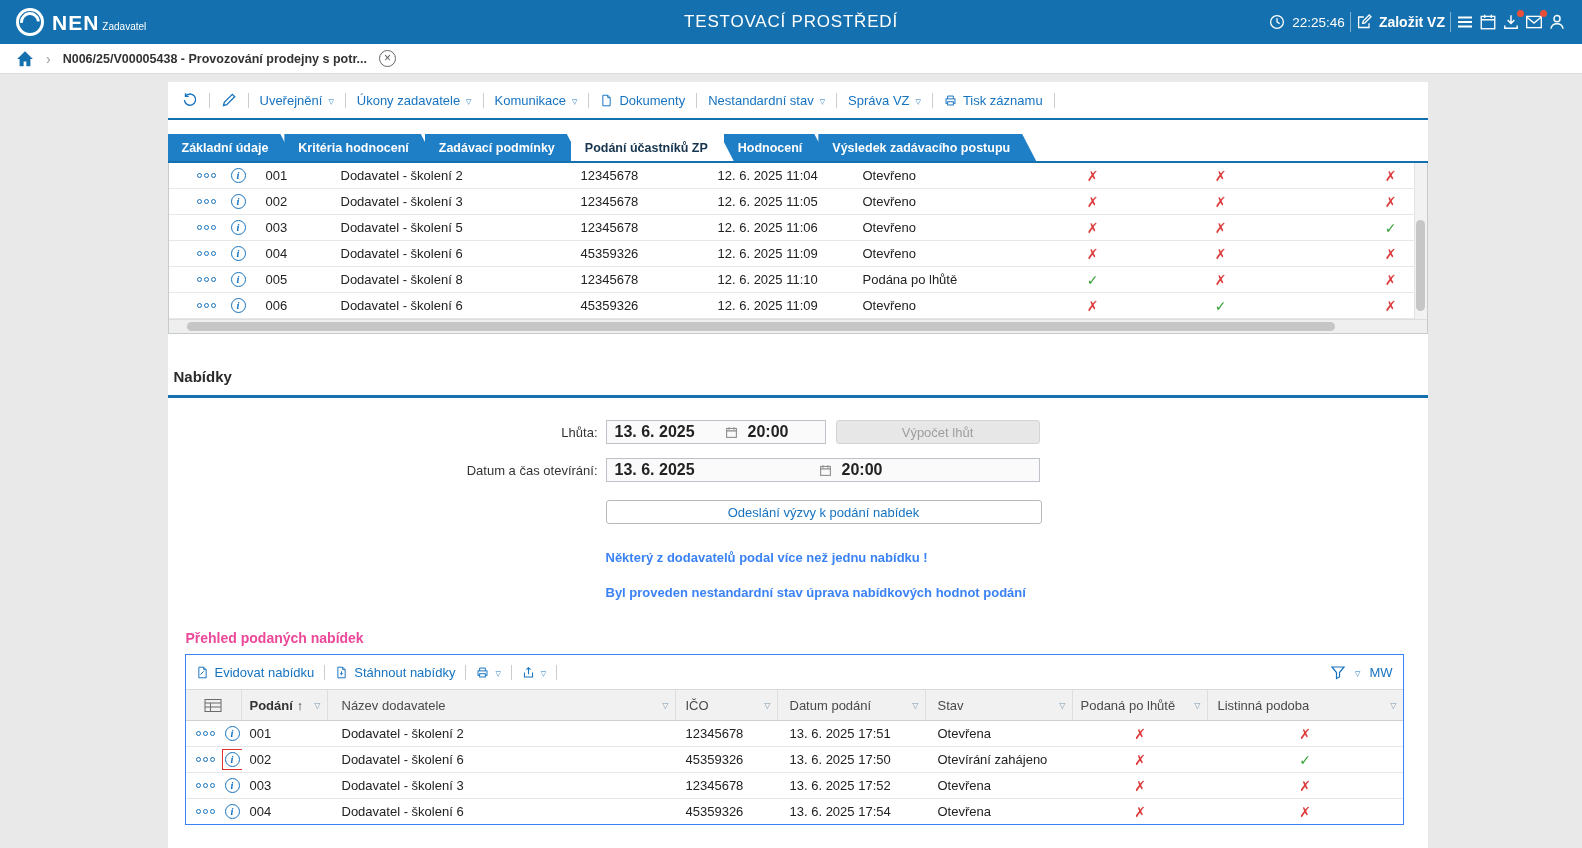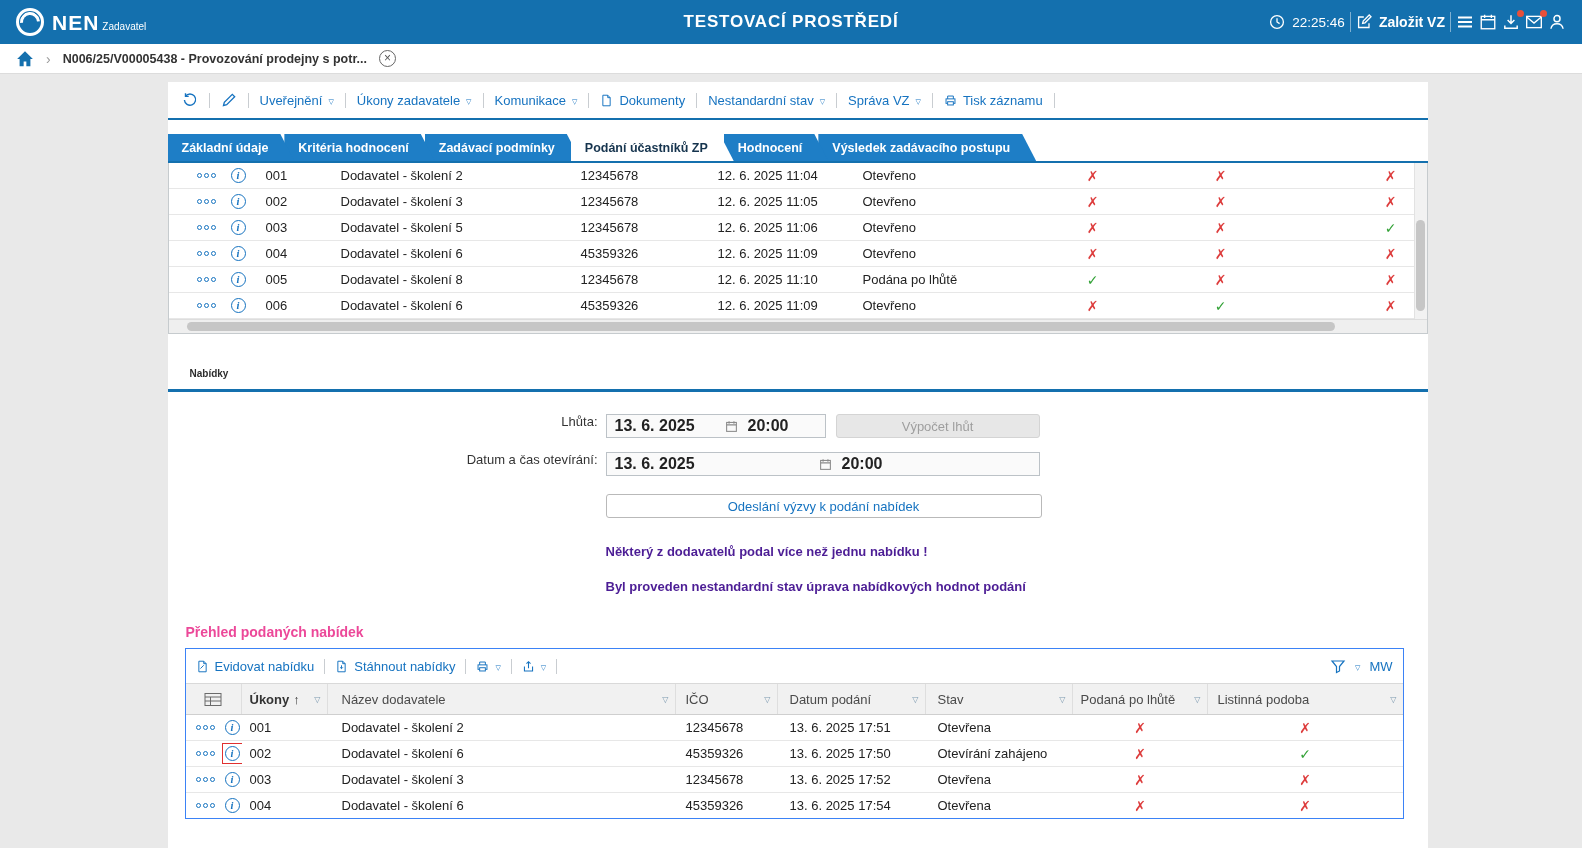--- a/index.html
+++ b/index.html
@@ -9,21 +9,21 @@
   .i16{width:16px;height:16px}.i18{width:18px;height:18px}.i14{width:13px;height:13px}
 
   
   .topbar{height:44px;background:#1470ae;display:flex;align-items:center;padding:0 16px;color:#fff;gap:9px;position:relative;}
   .brand{display:flex;align-items:center;gap:8px;cursor:pointer;}
   .logo-circle{width:28px;height:28px;border-radius:50%;border:3px solid #fff;position:relative;box-sizing:border-box;background:#1470ae;}
   .logo-swoosh{position:absolute;inset:1px;border-radius:50%;border:3px solid transparent;border-left-color:#fff;border-top-color:#fff;transform:rotate(40deg);box-sizing:border-box;}
   .brand-text{display:flex;align-items:flex-end;gap:3px;}
   .brand-main{font-size:21px;font-weight:bold;letter-spacing:1px;line-height:1;}
   .brand-sub{font-size:10px;line-height:1;margin-bottom:1px;}
-  .app-title{position:absolute;left:50%;transform:translateX(-50%);font-size:17px;font-weight:bold;letter-spacing:.8px;}
+  .app-title{position:absolute;left:50%;transform:translateX(-50%);font-size:17px;font-weight:normal;letter-spacing:.8px;}
   .tb-right{margin-left:auto;display:flex;align-items:center;gap:5px;}
   .vsep{width:1px;height:20px;background:rgba(255,255,255,.45);}
   .tb-time{display:flex;align-items:center;gap:7px;font-size:13.5px;}
   .tb-create{display:flex;align-items:center;gap:7px;font-size:14px;font-weight:bold;cursor:pointer;}
   .tb-icon{position:relative;display:flex;cursor:pointer;}
   .badge::after{content:"";position:absolute;top:-3px;right:-4px;width:7px;height:7px;border-radius:50%;background:#e8503a;}
 
   
   .crumbs{height:29px;background:#fff;border-bottom:1px solid #dcdcdc;display:flex;align-items:center;padding:0 16px;gap:12px;}
   .bc-sep{color:#9a9a9a;font-size:14px;}
@@ -59,35 +59,35 @@
   .pdate{width:145px;padding-left:6px;}
   .pstat{width:172px;padding-left:6px;}
   .pm{width:128px;justify-content:center;}
   .pm3{flex:1;justify-content:center;padding-left:70px;}
   .hscroll{height:13px;background:#efefef;border-top:1px solid #ddd;position:relative;}
   .hthumb{position:absolute;top:2px;left:18px;height:9px;width:1148px;border-radius:5px;background:#c6c6c6;cursor:pointer;}
   .vscroll{position:absolute;top:0;right:0;bottom:13px;width:12px;background:#f2f2f2;border-left:1px solid #e2e2e2;}
   .vthumb{position:absolute;left:1px;width:9px;top:36%;height:58%;border-radius:5px;background:#c6c6c6;cursor:pointer;}
 
   
-  .sec-title{font-size:10px;font-weight:bold;color:#2b2b2b;margin:34px 0 10px;padding-left:22px;}
+  .sec-title{font-size:15px;font-weight:bold;color:#2b2b2b;margin:34px 0 10px;padding-left:6px;}
   .blue-rule{height:3px;background:#1470ae;}
   .form{padding-top:22px;}
-  .frow{display:flex;margin-bottom:14px;}
+  .frow{display:flex;align-items:center;margin-bottom:14px;}
   .flabel{width:438px;padding-right:8px;text-align:right;font-size:13px;color:#333;box-sizing:border-box;}
   .field{display:flex;align-items:center;height:24px;border:1px solid #bcc2c7;background:#fafafa;box-sizing:border-box;font-size:16px;font-weight:bold;color:#222;}
   .fd1{width:220px;}
   .fd2{width:434px;}
   .f-date{padding-left:8px;}
   .fd1 .f-date{width:118px;box-sizing:border-box;}
   .fd2 .f-date{width:212px;box-sizing:border-box;}
   .f-time{padding-left:10px;}
   .calc{margin-left:10px;width:204px;height:24px;display:flex;align-items:center;justify-content:center;background:#e7e7e7;border:1px solid #d4d4d4;border-radius:3px;color:#9e9e9e;font-size:13px;box-sizing:border-box;}
   .sendbtn{margin-left:438px;width:436px;height:24px;display:flex;align-items:center;justify-content:center;border:1px solid #b9b9b9;border-radius:3px;color:#1673c0;font-size:13px;background:#fff;cursor:pointer;margin-top:18px;box-sizing:border-box;}
-  .warn{margin-left:438px;color:#4c1d95;font-weight:bold;font-size:13px;}
+  .warn{margin-left:438px;color:#3b82f6;font-weight:bold;font-size:13px;}
   .warn1{margin-top:26px;}
   .warn2{margin-top:20px;}
 
   
   .oheading{font-size:14px;font-weight:bold;color:#ec4899;margin:30px 0 8px 18px;}
   .opanel{margin:0 24px 14px 17px;border:1px solid #3b82f6;}
   .otb{display:flex;align-items:center;height:34px;padding:0 10px;gap:10px;font-size:13px;color:#1673c0;}
   .otb-right{margin-left:auto;display:flex;align-items:center;gap:9px;}
   .mw{font-size:13px;color:#1673c0;cursor:pointer;}
   .ohead{display:flex;align-items:stretch;background:#f1f1f1;border-top:1px solid #d9d9d9;border-bottom:1px solid #cfcfcf;height:30px;font-size:13px;color:#4a4a4a;}
@@ -474,21 +474,21 @@
     </div>
 
     <div class="ohead">
       <div class="hcell hc0">
         <svg width="18" height="15" viewBox="0 0 18 15" fill="none" stroke="#6b6b6b" stroke-width="1">
               <rect x="1" y="1.5" width="16" height="12"></rect>
               <path d="M1 5h16M6.5 5v8.5M1 9h16"></path>
             </svg>
       </div>
       <div class="hcell hc1">
-        <span style="font-weight:bold;color:#333">Úkony</span>
+        <span style="font-weight:bold;color:#333">Podání</span>
         <span class="sort-arrow">↑</span>
         <span class="hcaret">▽</span>
       </div>
       <div class="hcell hc2">
             <span>Název dodavatele</span>
             <span class="hcaret">▽</span>
           </div>
       <div class="hcell hc3">
             <span>IČO</span>
             <span class="hcaret">▽</span>

